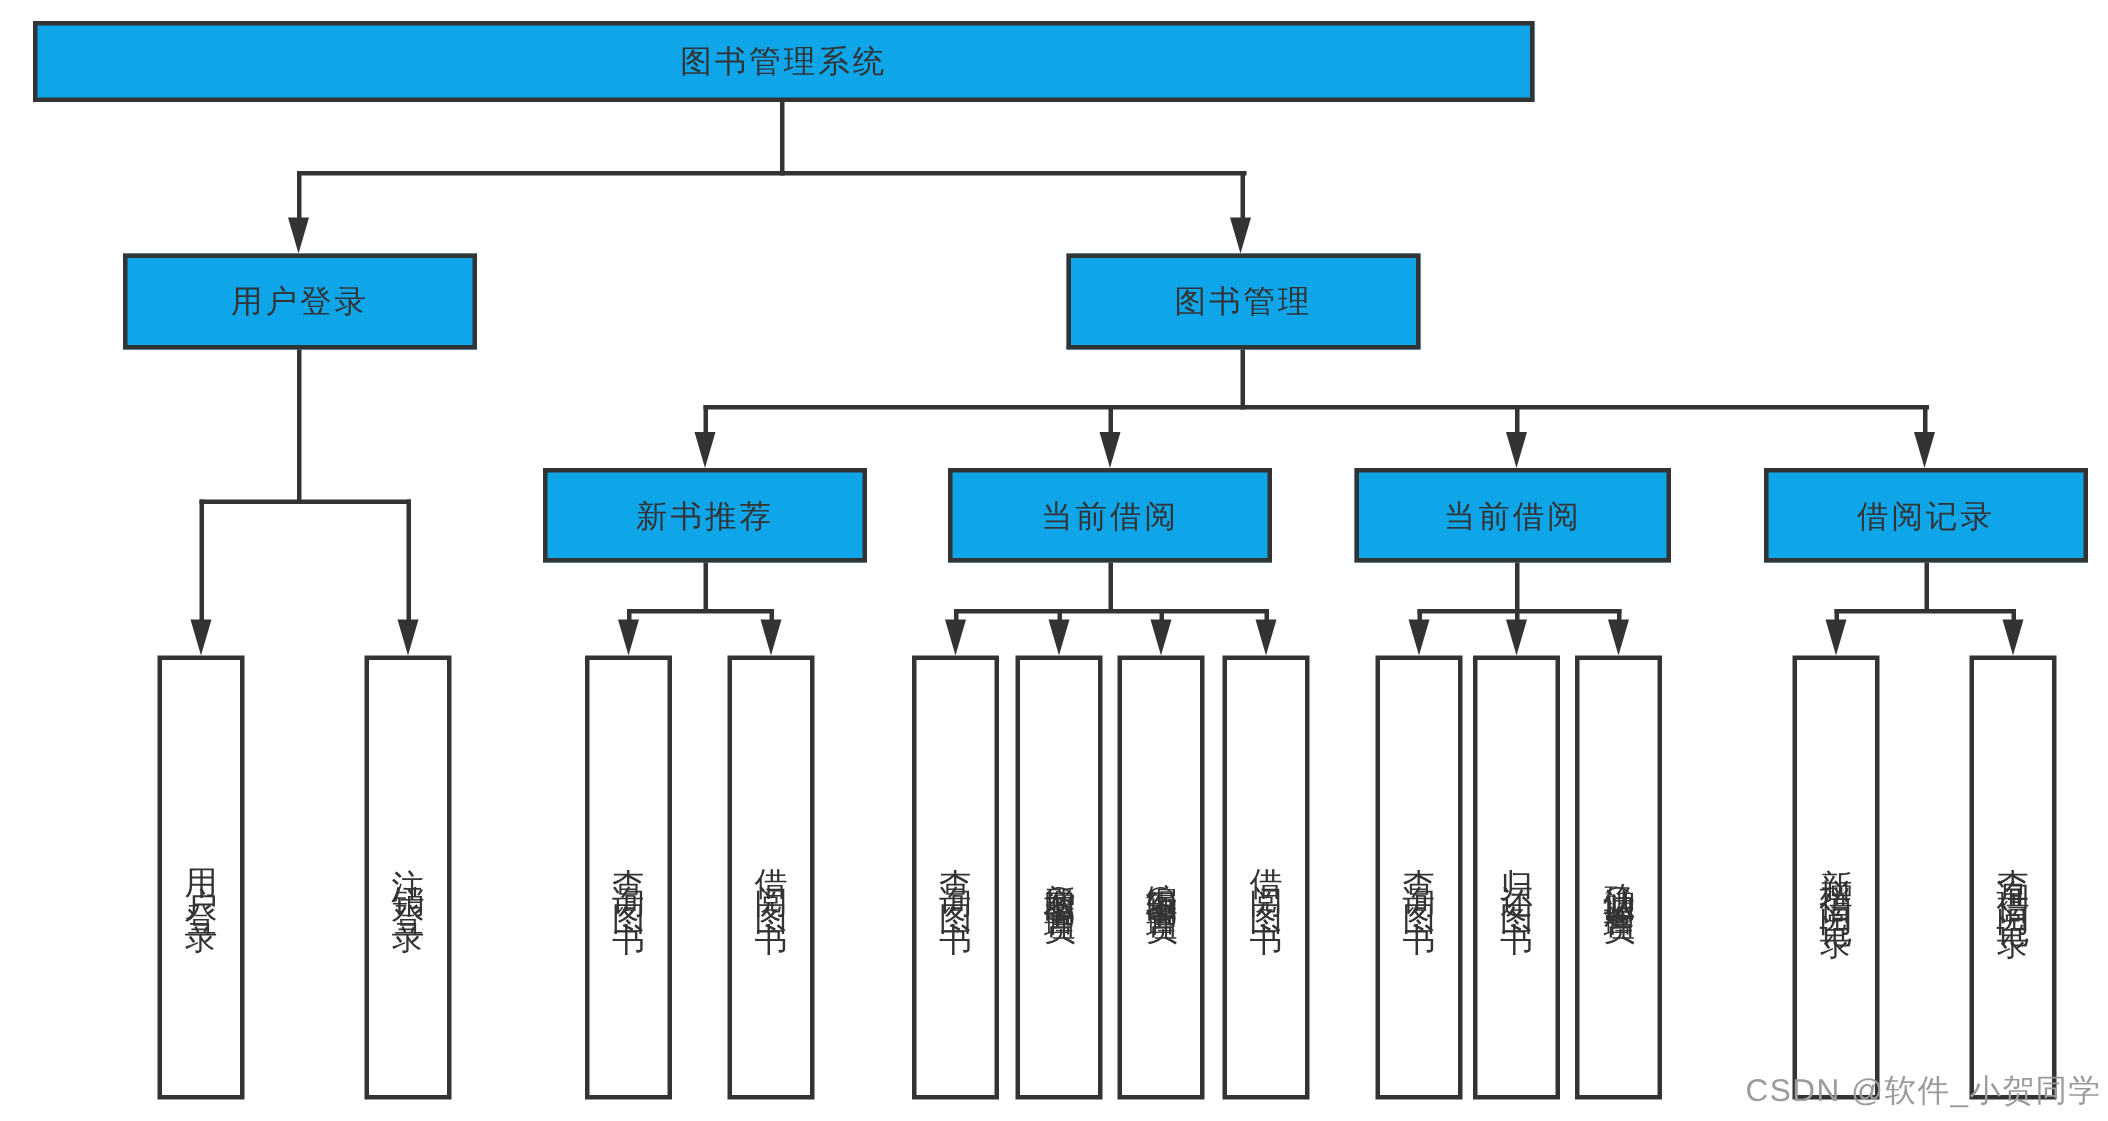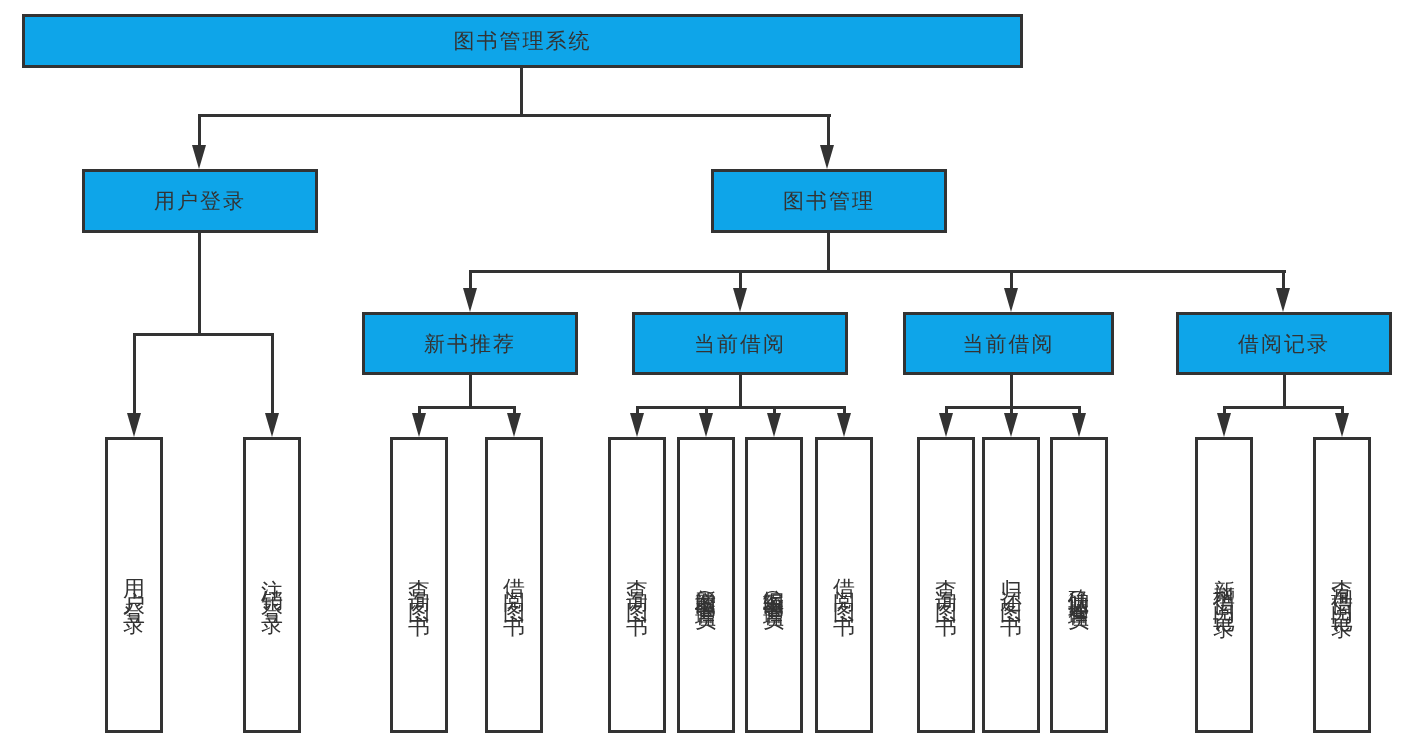--- a/index.html
+++ b/index.html
@@ -176,14 +176,15 @@
   <div class="ar" style="left:1004px; top:413px;"></div>
   <div class="ar" style="left:1072px; top:413px;"></div>
 
   <div class="vl" style="left:1283px; top:375px; height:33px;"></div>
   <div class="hl" style="left:1223px; top:406px; width:121px;"></div>
   <div class="vl" style="left:1223px; top:406px; height:10px;"></div>
   <div class="vl" style="left:1341px; top:406px; height:10px;"></div>
   <div class="ar" style="left:1217px; top:413px;"></div>
   <div class="ar" style="left:1335px; top:413px;"></div>
 
+  <div class="watermark">CSDN @软件_小贺同学</div>
 
 </div>
 
 </body></html>

